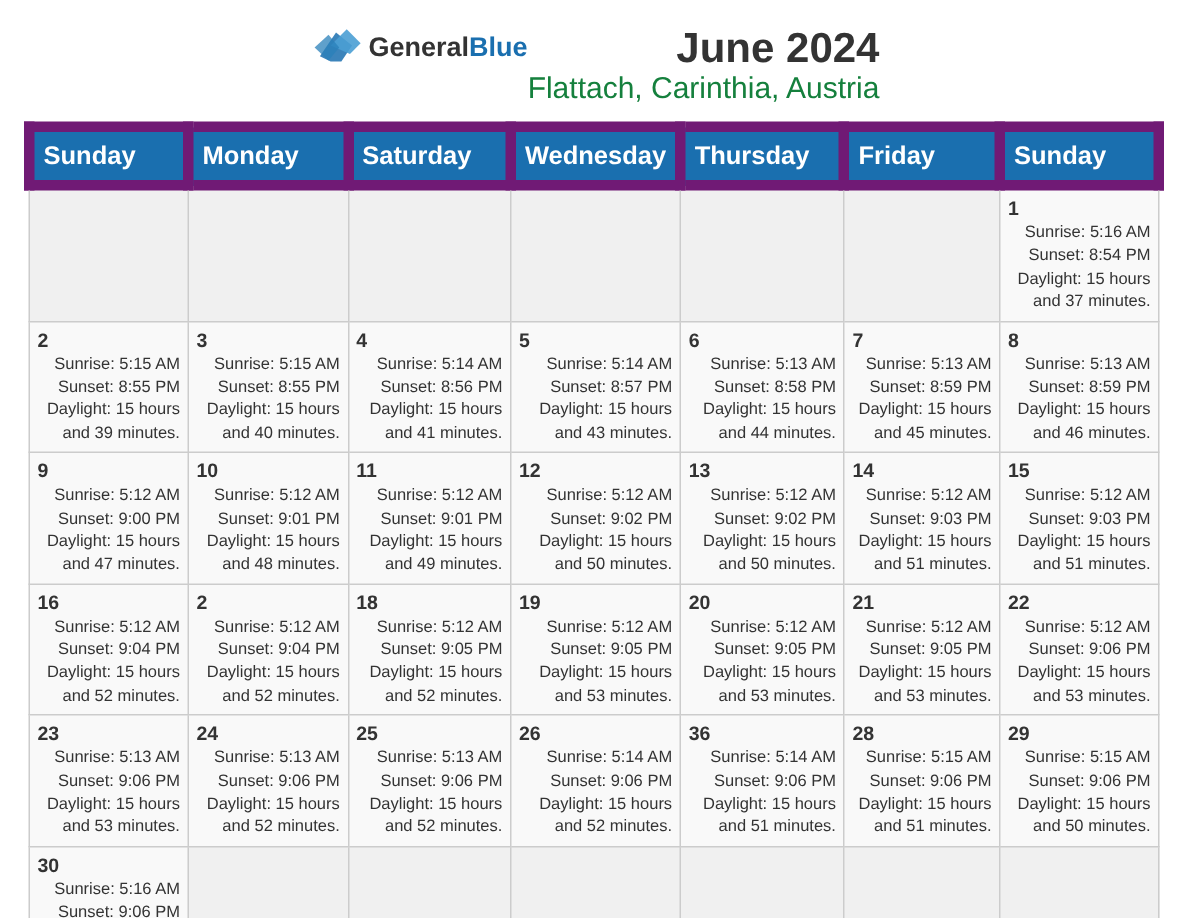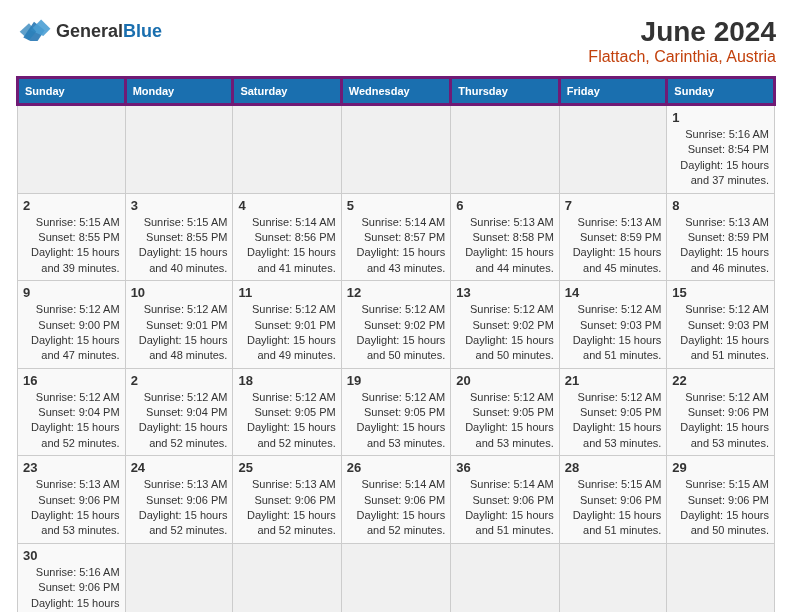--- a/index.html
+++ b/index.html
@@ -5,21 +5,21 @@
     * { box-sizing: border-box; margin: 0; padding: 0; }
     body {
       font-family: Arial, sans-serif;
       background: #fff;
       width: 792px;
       min-height: 612px;
       padding: 16px;
     }
     .header {
       display: flex;
-      justify-content: space-between;
+      justify-content: center;
       align-items: flex-start;
       margin-bottom: 10px;
     }
     .logo {
       display: flex;
       align-items: center;
       gap: 4px;
     }
     .logo-bird {
       width: 36px;
@@ -27,36 +27,36 @@
     }
     .title-block {
       text-align: right;
     }
     .calendar-title {
       font-size: 28px;
       font-weight: bold;
       color: #333;
     }
     .calendar-subtitle {
-      font-size: 16px;
-      color: #c2410c;
+      font-size: 20px;
+      color: #15803d;
     }
     table {
       width: 100%;
       border-collapse: collapse;
       font-size: 11px;
     }
     thead tr th {
       background-color: #1a6faf;
       color: #fff;
       text-align: left;
       padding: 6px 6px;
-      font-size: 11px;
+      font-size: 17px;
       font-weight: bold;
-      border: 3px solid #701a75;
+      border: 7px solid #701a75;
     }
     tbody tr td {
       border: 1px solid #ccc;
       vertical-align: top;
       padding: 4px 5px;
       height: 75px;
       background: #f9f9f9;
       width: 113px;
     }
     tbody tr td.empty {

